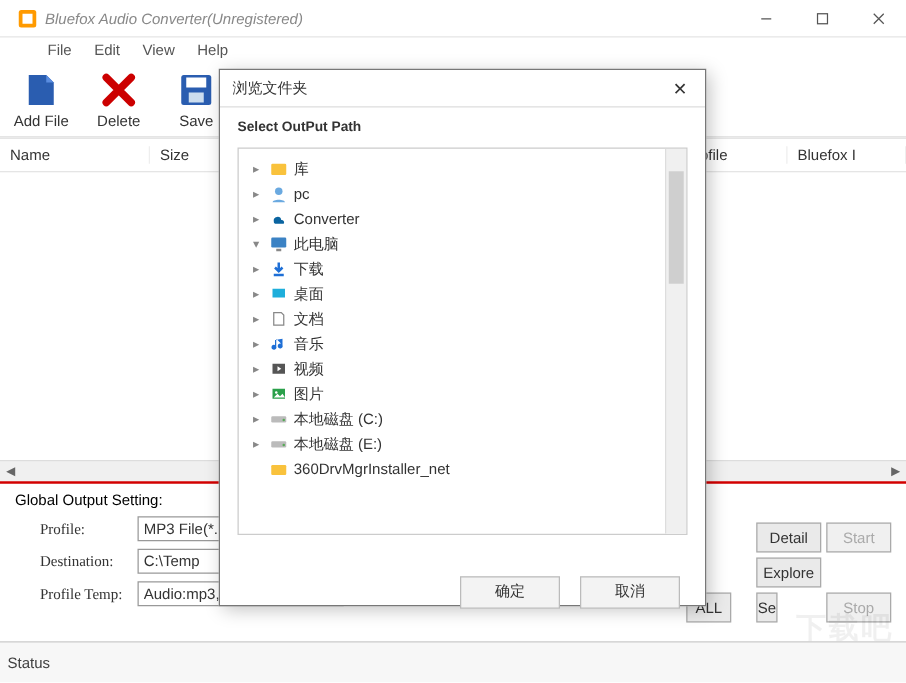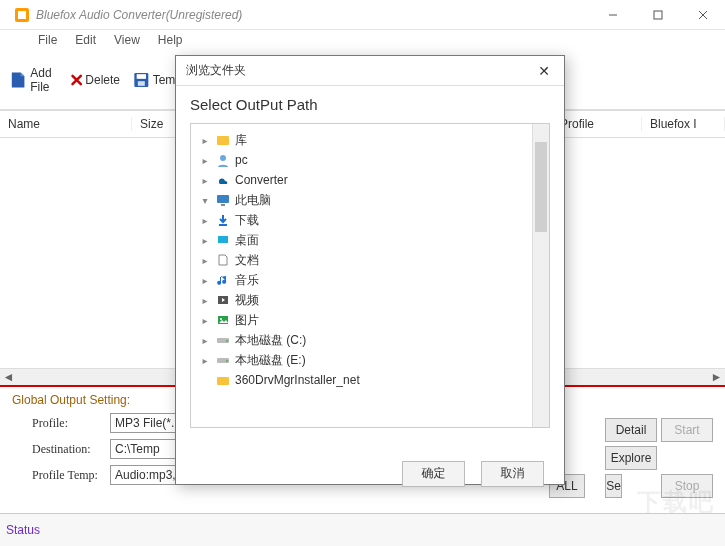--- a/index.html
+++ b/index.html
@@ -9,60 +9,60 @@
 .titlebar { height: 30px; background: #fff; display: flex; align-items: center; padding-left: 14px; border-bottom: 1px solid #e5e5e5; font-style: italic; }
 .titlebar .app-icon { width: 16px; height: 16px; margin-right: 6px; }
 .titlebar .title { color: #888; flex: 1; }
 .win-btns { display: flex; }
 .win-btn { width: 45px; height: 30px; display: flex; align-items: center; justify-content: center; color: #888; }
 
 .menubar { height: 20px; display: flex; align-items: center; padding: 0 4px; gap: 2px; color: #555; margin-left: 26px; }
 .menubar .mi { padding: 2px 8px; }
 
 .toolbar { height: 60px; display: flex; align-items: center; padding: 4px 8px; gap: 12px; border-bottom: 1px solid #ddd; }
-.tbtn { display: flex; flex-direction: row; align-items: center; gap: 2px; width: 50px; color: #333; }
+.tbtn { display: flex; flex-direction: column; align-items: center; gap: 2px; width: 50px; color: #333; }
 .tbtn svg { width: 32px; height: 32px; }
 
 .cols { height: 28px; background: #fff; display: flex; align-items: center; border-top: 1px solid #ddd; border-bottom: 1px solid #ddd; }
 .cols .col { padding: 0 8px; border-right: 1px solid #eee; color: #333; }
 .list-area { height: 230px; background: #fff; }
 .hscroll { height: 17px; background: #f0f0f0; display: flex; align-items: center; border-top: 1px solid #ddd; }
 .hscroll .arrow { width: 17px; height: 17px; display: flex; align-items: center; justify-content: center; color: #666; }
 .hscroll .track { flex: 1; height: 17px; position: relative; }
 
 .redbar { height: 2px; background: #d20000; }
 
 .output { padding: 6px 12px 2px 12px; }
-.output-title { color: #a16207; margin-bottom: 6px; }
+.output-title { color: #000000; margin-bottom: 6px; }
 .row { display: flex; align-items: center; margin-bottom: 6px; gap: 8px; }
 .row .lbl { width: 90px; text-align: left; padding-left: 20px; color: #333; font-family: Liberation Serif, serif; }
 .row input.txt { flex: 0 0 80px; height: 20px; border: 1px solid #999; padding: 0 4px; background: #fff; color: #333; }
 .btns-right { position: absolute; right: 12px; bottom: 48px; display: grid; grid-template-columns: 52px 52px 52px; grid-template-rows: 24px 24px 24px; gap: 4px; margin-left: 39px; }
 .btn { border: 1px solid #aaa; background: #eaeaea; display: flex; align-items: center; justify-content: center; color: #333; }
 .btn.disabled { color: #aaa; background: #f0f0f0; }
 
-.statusbar { position: absolute; bottom: 0; left: 0; right: 0; height: 22px; border-top: 1px solid #ccc; display: flex; align-items: center; padding: 16px 6px; color: #6d28d9; background: #f7f7f7; }
+.statusbar { position: absolute; bottom: 0; left: 0; right: 0; height: 22px; border-top: 1px solid #ccc; display: flex; align-items: center; padding: 16px 6px; color: #404040; background: #f7f7f7; }
 
 .watermark { position: absolute; right: 10px; bottom: 28px; font-size: 24px; color: rgba(0,0,0,0.06); font-weight: bold; letter-spacing: 2px; pointer-events: none; }
 
 
 .dialog { position: absolute; left: 175px; top: 55px; width: 390px; height: 430px; background: #fff; border: 1px solid #777; box-shadow: 3px 3px 14px rgba(0,0,0,0.25); display: flex; flex-direction: column; }
 .dlg-title { height: 30px; display: flex; align-items: center; padding: 0 10px; border-bottom: 1px solid #ddd; }
 .dlg-title .t { flex: 1; color: #333; }
 .dlg-close { width: 20px; height: 20px; display: flex; align-items: center; justify-content: center; color: #333; font-size: 14px; }
-.dlg-prompt { padding: 10px 14px 6px 14px; color: #333; font-size: 15px; }
+.dlg-prompt { padding: 10px 14px 6px 14px; color: #333; font-size: 11px; font-weight: bold; }
 .dlg-tree-wrap { flex: 1; border: 1px solid #ccc; margin: 4px 14px 8px 14px; display: flex; overflow: hidden; }
 .dlg-tree { flex: 1; overflow: hidden; padding: 6px 0; }
 .dlg-tree .node { display: flex; align-items: center; height: 20px; padding-left: 8px; gap: 4px; color: #333; }
 .dlg-tree .arrow { width: 12px; color: #888; font-size: 10px; display: inline-flex; justify-content: center; }
 .dlg-tree .ico { width: 16px; height: 16px; display: inline-flex; align-items: center; justify-content: center; }
 .dlg-vscroll { width: 17px; background: #f0f0f0; border-left: 1px solid #ddd; position: relative; }
 .dlg-vscroll .thumb { position: absolute; left: 2px; right: 2px; top: 18px; height: 90px; background: #cfcfcf; }
 .dlg-btns { height: 48px; display: flex; align-items: center; justify-content: flex-end; gap: 16px; padding: 0 20px; }
-.dlg-btn { width: 63px; height: 26px; border: 1px solid #bbb; background: #f3f3f3; display: flex; align-items: center; justify-content: center; color: #333; margin-top: 27px; }
+.dlg-btn { width: 80px; height: 26px; border: 1px solid #bbb; background: #f3f3f3; display: flex; align-items: center; justify-content: center; color: #333; margin-top: 27px; }
 .ind-1 { padding-left: 26px; }
 .ind-2 { padding-left: 46px; }
 </style>
 </head>
 <body>
 
 <div class="titlebar">
   <span class="app-icon">
     <svg viewBox="0 0 16 16">
         <rect x="1" y="1" width="14" height="14" fill="#ff9a00" rx="2"></rect>
@@ -109,26 +109,26 @@
         <path d="M6 6l20 20M26 6L6 26" stroke="#c00" stroke-width="6" stroke-linecap="round"></path>
       </svg>
     <span>Delete</span>
   </div>
   <div class="tbtn">
     <svg viewBox="0 0 32 32">
         <rect x="4" y="4" width="24" height="24" fill="#2a5db0" rx="2"></rect>
         <rect x="8" y="6" width="16" height="8" fill="#fff"></rect>
         <rect x="10" y="18" width="12" height="8" fill="#cde"></rect>
       </svg>
-    <span>Temp</span>
+    <span>Save</span>
   </div>
 </div>
 
 <div class="cols">
-  <div class="col" style="width:132px">Name</div>
+  <div class="col" style="width:120px">Name</div>
   <div class="col" style="width:420px">Size</div>
   <div class="col" style="width:90px">Profile</div>
   <div class="col" style="flex:1">Bluefox I</div>
 </div>
 
 <div class="list-area"></div>
 
 <div class="hscroll">
   <div class="arrow">◄</div>
   <div class="track"></div>

